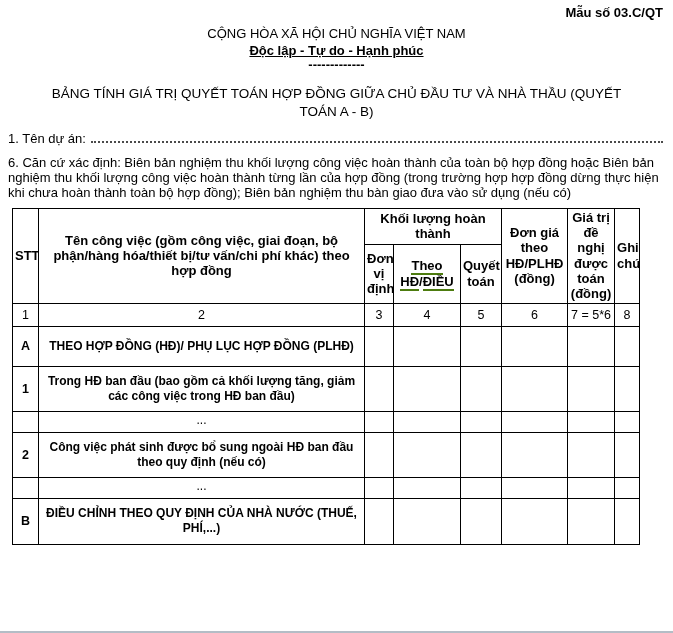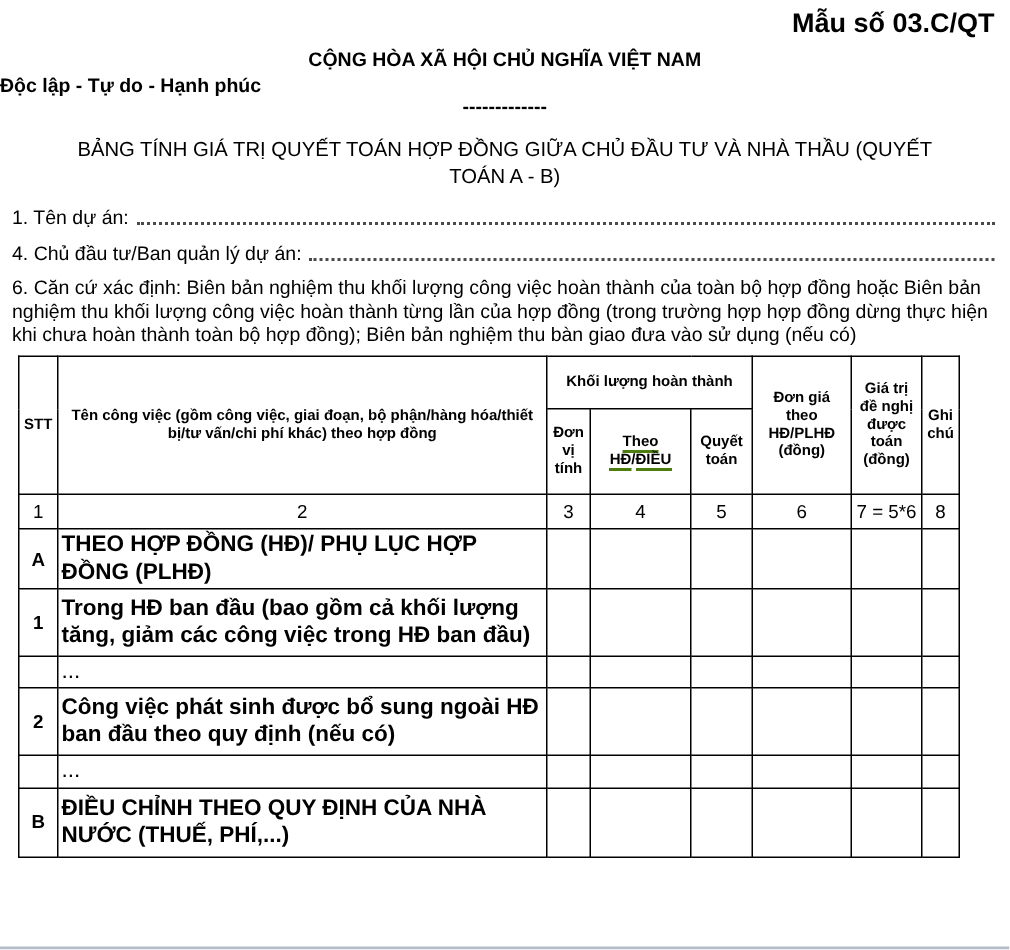--- a/index.html
+++ b/index.html
@@ -9,41 +9,41 @@
     background: #ffffff; color: #000;
     font-family: "Liberation Sans", "DejaVu Sans", sans-serif;
     font-size: 13px;
     overflow: hidden;
     position: relative;
   }
   .form-code {
     text-align: right;
     font-weight: bold;
     padding: 5px 10px 0 0;
-    font-size: 18px;
+    font-size: 13px;
   }
   .nat-line1 {
-    text-align: center; font-weight: bold;
+    text-align: center; font-weight: normal;
     margin-top: 5px; line-height: 17px;
   }
   .nat-line2 {
-    text-align: left; font-weight: bold; line-height: 17px;
+    text-align: center; font-weight: bold; line-height: 17px; text-decoration: underline;
   }
   .nat-sep {
     text-align: center; font-weight: bold;
     line-height: 12px; letter-spacing: 0px;
   }
   .doc-title {
     text-align: center; font-weight: normal;
     margin: 14px 40px 10px 40px;
     font-size: 13.5px; line-height: 1.35;
   }
   .fields { margin: 2px 8px 0 8px; }
   .field-line {
-    display: flex; align-items: flex-end;
+    display: flex; align-items: flex-start;
     margin-bottom: 8.5px; line-height: 15px;
   }
   .field-label { white-space: nowrap; }
   .dotted-fill {
     flex: 1 1 auto;
     border-bottom: 2px dotted #4a4a4a;
     margin: 0 2px 2px 5px;
     height: 12px;
   }
   .basis {
@@ -58,32 +58,32 @@
     margin: 7px 0 0 12px;
   }
   table.main th, table.main td {
     border: 1px solid #000;
     padding: 1px 2px;
     vertical-align: middle;
     overflow: hidden;
   }
   table.main th {
     font-weight: bold; text-align: center;
-    font-size: 10px; line-height: 1.18;
+    font-size: 13px; line-height: 1.18;
   }
   .hrow1 th { height: 35px; }
   .hrow2 th { height: 57px; }
   tr.idx td {
     text-align: center; height: 23px;
     font-size: 12.5px; white-space: nowrap; padding: 0;
   }
   td.stt { text-align: center; font-weight: bold; font-size: 12.5px; }
   td.name {
-    text-align: left; font-weight: bold;
-    font-size: 15px; line-height: 1.22; padding: 1px 3px;
+    text-align: center; font-weight: bold;
+    font-size: 12px; line-height: 1.22; padding: 1px 3px;
     vertical-align: middle;
   }
   td.name.plain { font-weight: normal; vertical-align: top; }
   tr.row-a  td { height: 40px; }
   tr.row-n  td { height: 45px; }
   tr.row-dots td { height: 21px; }
   tr.row-b  td { height: 46px; }
   .spell {
     border-bottom: 2px solid #4d7c0f;
     padding-bottom: 0px;
@@ -101,24 +101,20 @@
 
 <div class="nat-line1">CỘNG HÒA XÃ HỘI CHỦ NGHĨA VIỆT NAM</div>
 <div class="nat-line2">Độc lập - Tự do - Hạnh phúc</div>
 <div class="nat-sep">-------------</div>
 
 <div class="doc-title">BẢNG TÍNH GIÁ TRỊ QUYẾT TOÁN HỢP ĐỒNG GIỮA CHỦ ĐẦU TƯ VÀ NHÀ THẦU (QUYẾT TOÁN A - B)</div>
 
 <div class="fields">
   <div class="field-line">
     <span class="field-label">1. Tên dự án:</span>
-    <span class="dotted-fill"></span>
-  </div>
-  <div class="field-line">
-    <span class="field-label">4. Chủ đầu tư/Ban quản lý dự án:</span>
     <span class="dotted-fill"></span>
   </div>
 </div>
 
 <div class="basis">6. Căn cứ xác định: Biên bản nghiệm thu khối lượng công việc hoàn thành của toàn bộ hợp đồng hoặc Biên bản nghiệm thu khối lượng công việc hoàn thành từng lần của hợp đồng (trong trường hợp hợp đồng dừng thực hiện khi chưa hoàn thành toàn bộ hợp đồng); Biên bản nghiệm thu bàn giao đưa vào sử dụng (nếu có)</div>
 
 <table class="main">
   <colgroup>
     <col style="width:26px">
       <col style="width:326px">
@@ -132,21 +128,21 @@
   <tbody>
       <tr class="hrow1">
     <th rowspan="2">STT</th>
     <th rowspan="2">Tên công việc (gồm công việc, giai đoạn, bộ phận/hàng hóa/thiết bị/tư vấn/chi phí khác) theo hợp đồng</th>
     <th colspan="3">Khối lượng hoàn thành</th>
     <th rowspan="2">Đơn giá theo HĐ/PLHĐ (đồng)</th>
     <th rowspan="2">Giá trị đề nghị được toán (đồng)</th>
     <th rowspan="2">Ghi chú</th>
   </tr>
   <tr class="hrow2">
-    <th>Đơn vị tính</th>
+    <th>Đơn vị định</th>
     <th><span class="spell">Theo</span><br><span class="spell">HĐ</span><span>/</span><span class="spell">ĐIỀU</span></th>
     <th>Quyết toán</th>
   </tr>
   <tr class="idx">
     <td>1</td>
     <td>2</td>
     <td>3</td>
     <td>4</td>
     <td>5</td>
     <td>6</td>

